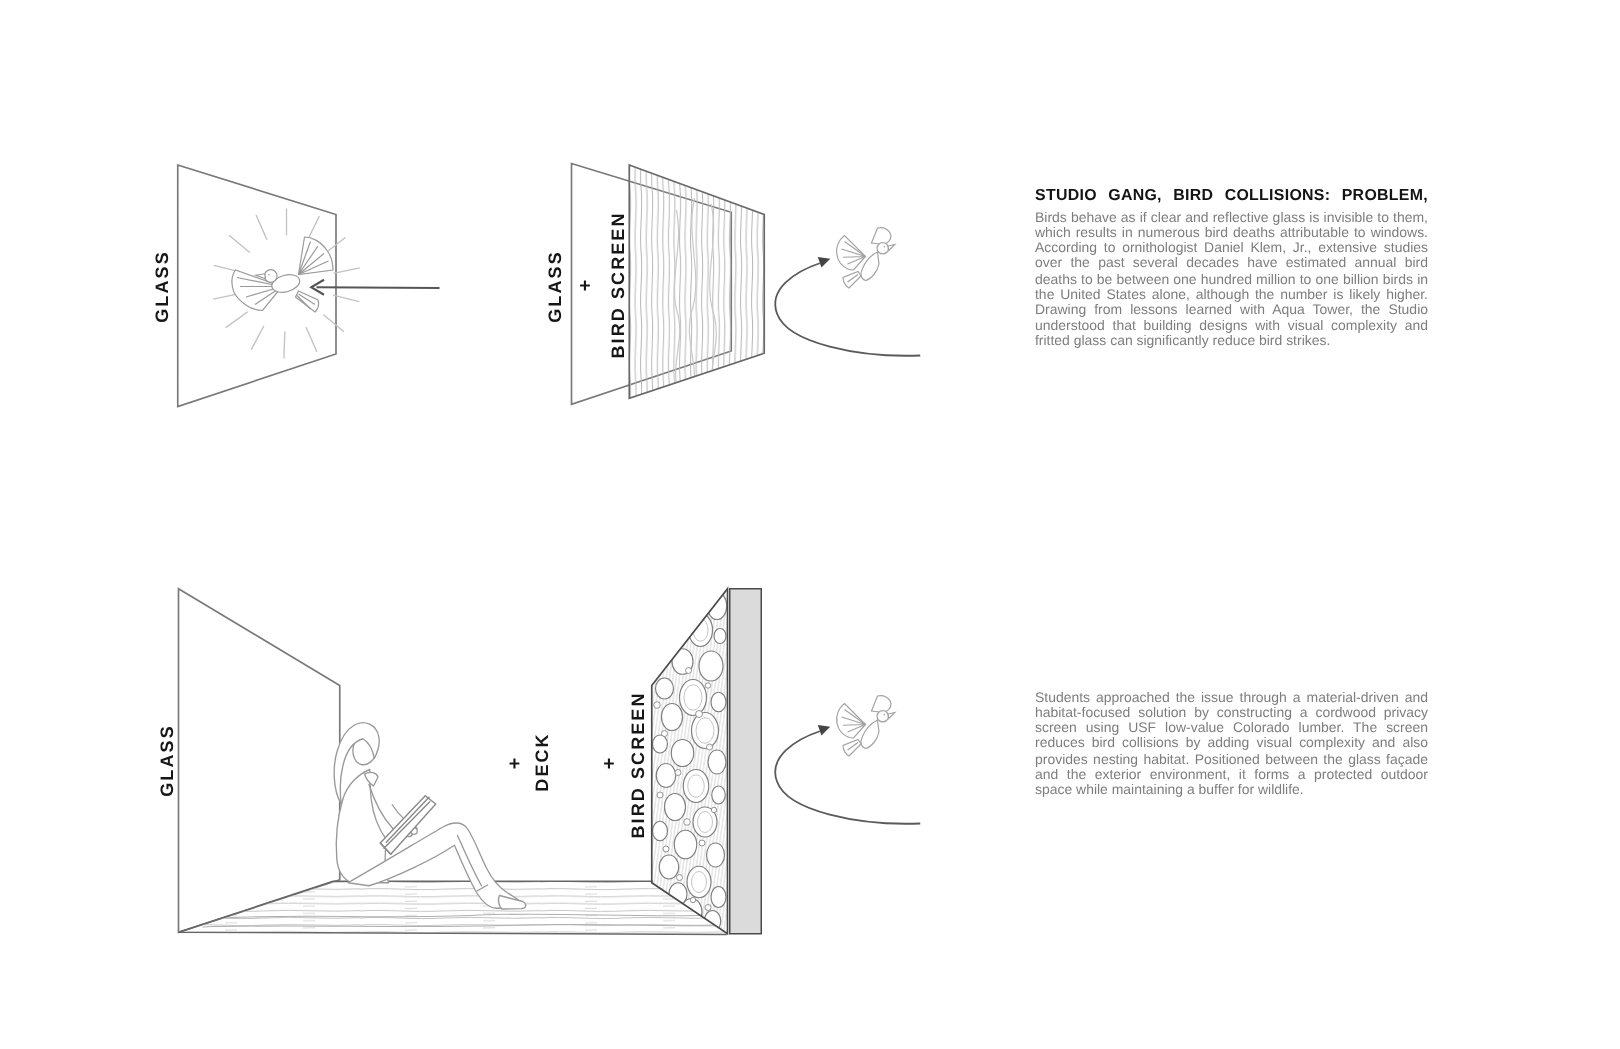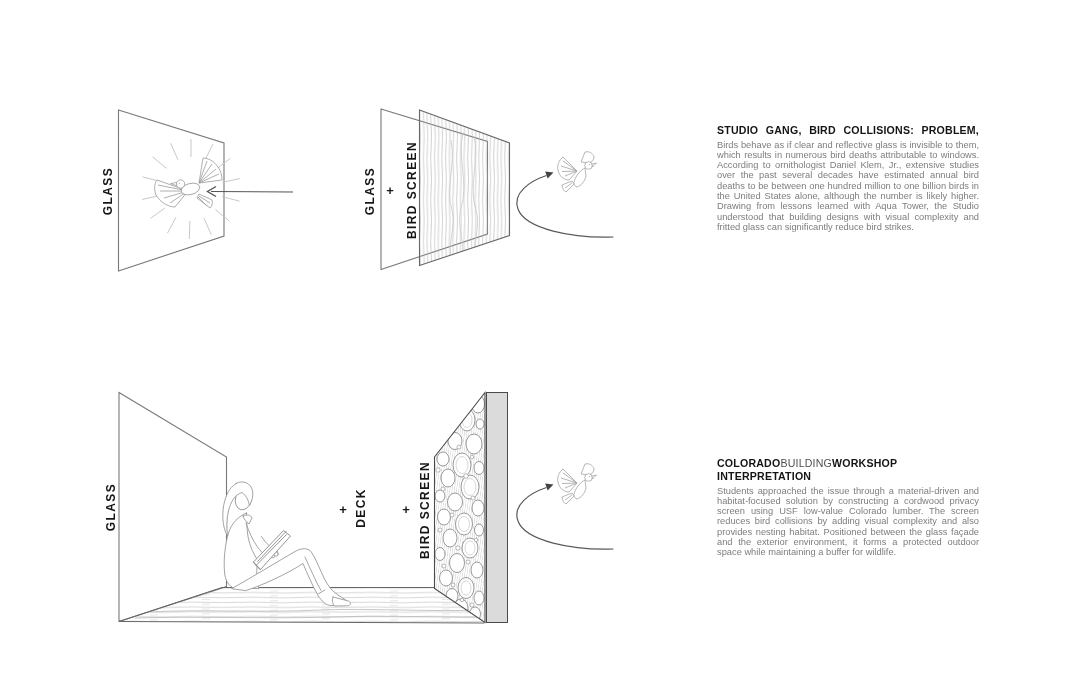--- a/index.html
+++ b/index.html
@@ -3,21 +3,21 @@
 <meta charset="utf-8">
 <style>
   html,body{margin:0;padding:0;background:#fff;}
   .canvas{position:relative;width:1080px;height:699px;background:#fff;overflow:hidden;
           font-family:"Liberation Sans",sans-serif;}
   svg{position:absolute;left:0;top:0;}
   .vlabel{position:absolute;font-weight:bold;font-size:12px;letter-spacing:1.4px;color:#161616;
           white-space:nowrap;transform:translate(-50%,-50%) rotate(-90deg);}
   .plus{position:absolute;font-weight:bold;font-size:13px;color:#161616;
         transform:translate(-50%,-50%);}
-  .tblock{position:absolute;left:717px;width:262px;}
+  .tblock{position:absolute;left:690px;width:262px;}
   .tblock .hd{font-size:10.6px;font-weight:bold;color:#141414;line-height:13px;letter-spacing:.2px;}
   .hd-just{text-align:justify;text-align-last:justify;}
   .tblock p{margin:3px 0 0 0;font-size:9.3px;line-height:10.3px;color:#7d7d7d;text-align:justify;}
   .hd-light{font-weight:400;color:#4e4e4e;}
 </style>
 </head>
 <body>
 
 <div class="canvas">
 
@@ -208,18 +208,16 @@
   <div class="vlabel" style="left:361px;top:508px;">DECK</div>
   <div class="plus" style="left:406px;top:509px;">+</div>
   <div class="vlabel" style="left:424.5px;top:509.5px;">BIRD SCREEN</div>
 
   <div class="tblock" style="top:123.5px;">
     <div class="hd hd-just">STUDIO GANG, BIRD COLLISIONS: PROBLEM,</div>
     <p>Birds behave as if clear and reflective glass is invisible to them, which results in numerous bird deaths attributable to windows. According to ornithologist Daniel Klem, Jr., extensive studies over the past several decades have estimated annual bird deaths to be between one hundred million to one billion birds in the United States alone, although the number is likely higher. Drawing from lessons learned with Aqua Tower, the Studio understood that building designs with visual complexity and fritted glass can significantly reduce bird strikes.</p>
   </div>
 
   <div class="tblock" style="top:456.5px;">
-    <div class="hd"><span>COLORADO</span><span class="hd-light">BUILDING</span><span>WORKSHOP INTERPRETATION</span>
-    </div>
     <p>Students approached the issue through a material-driven and habitat-focused solution by constructing a cordwood privacy screen using USF low-value Colorado lumber. The screen reduces bird collisions by adding visual complexity and also provides nesting habitat. Positioned between the glass façade and the exterior environment, it forms a protected outdoor space while maintaining a buffer for wildlife.</p>
   </div>
 
 </div>
 
 </body></html>

